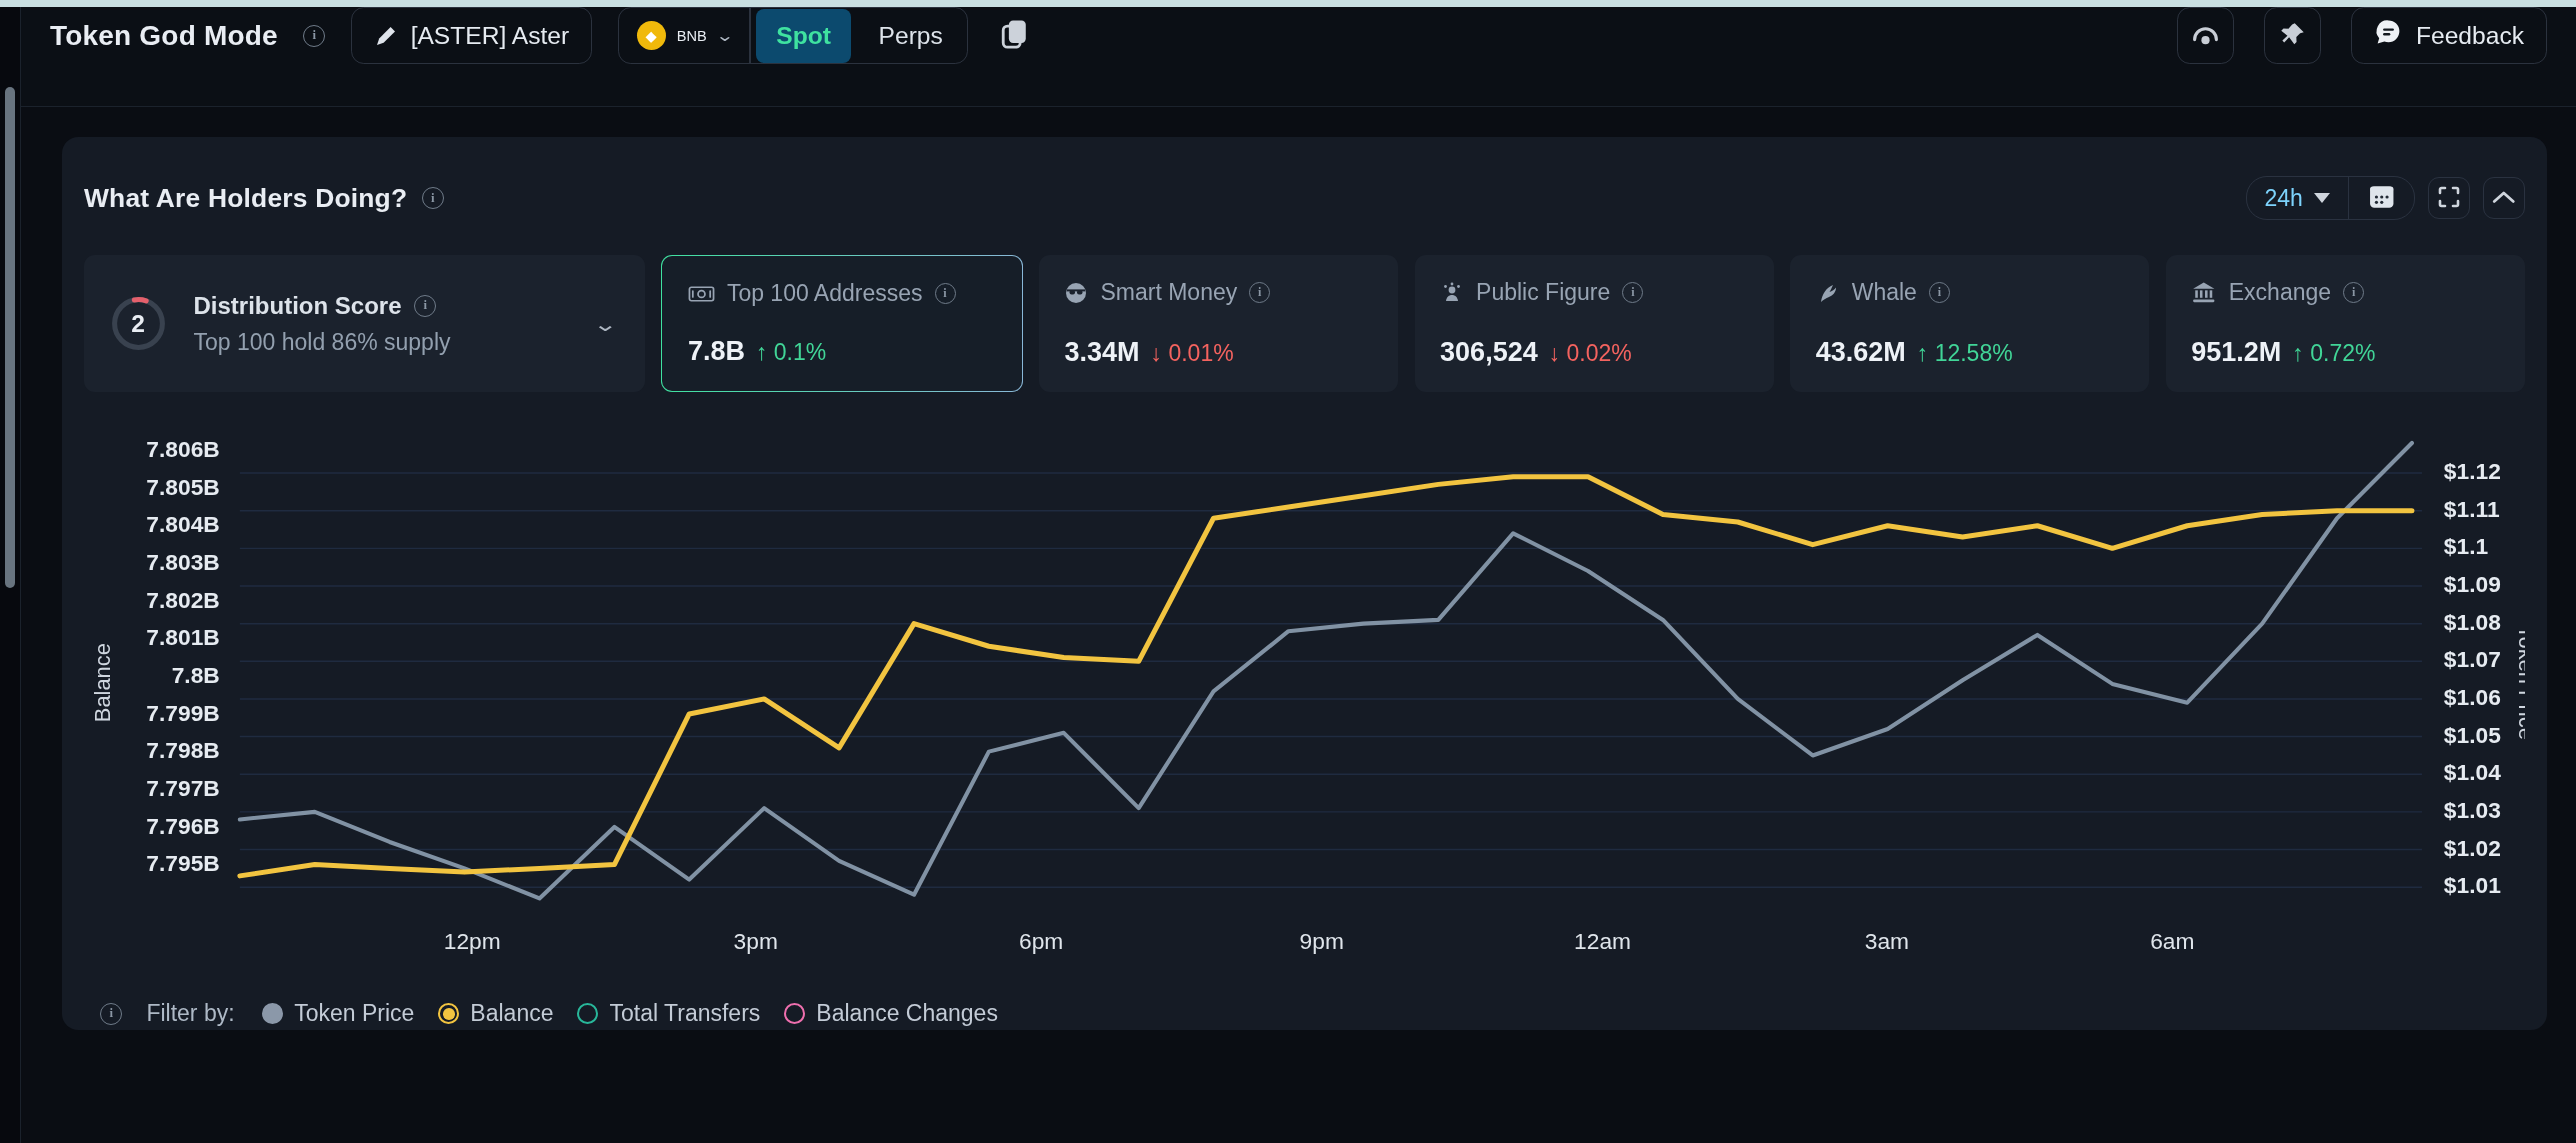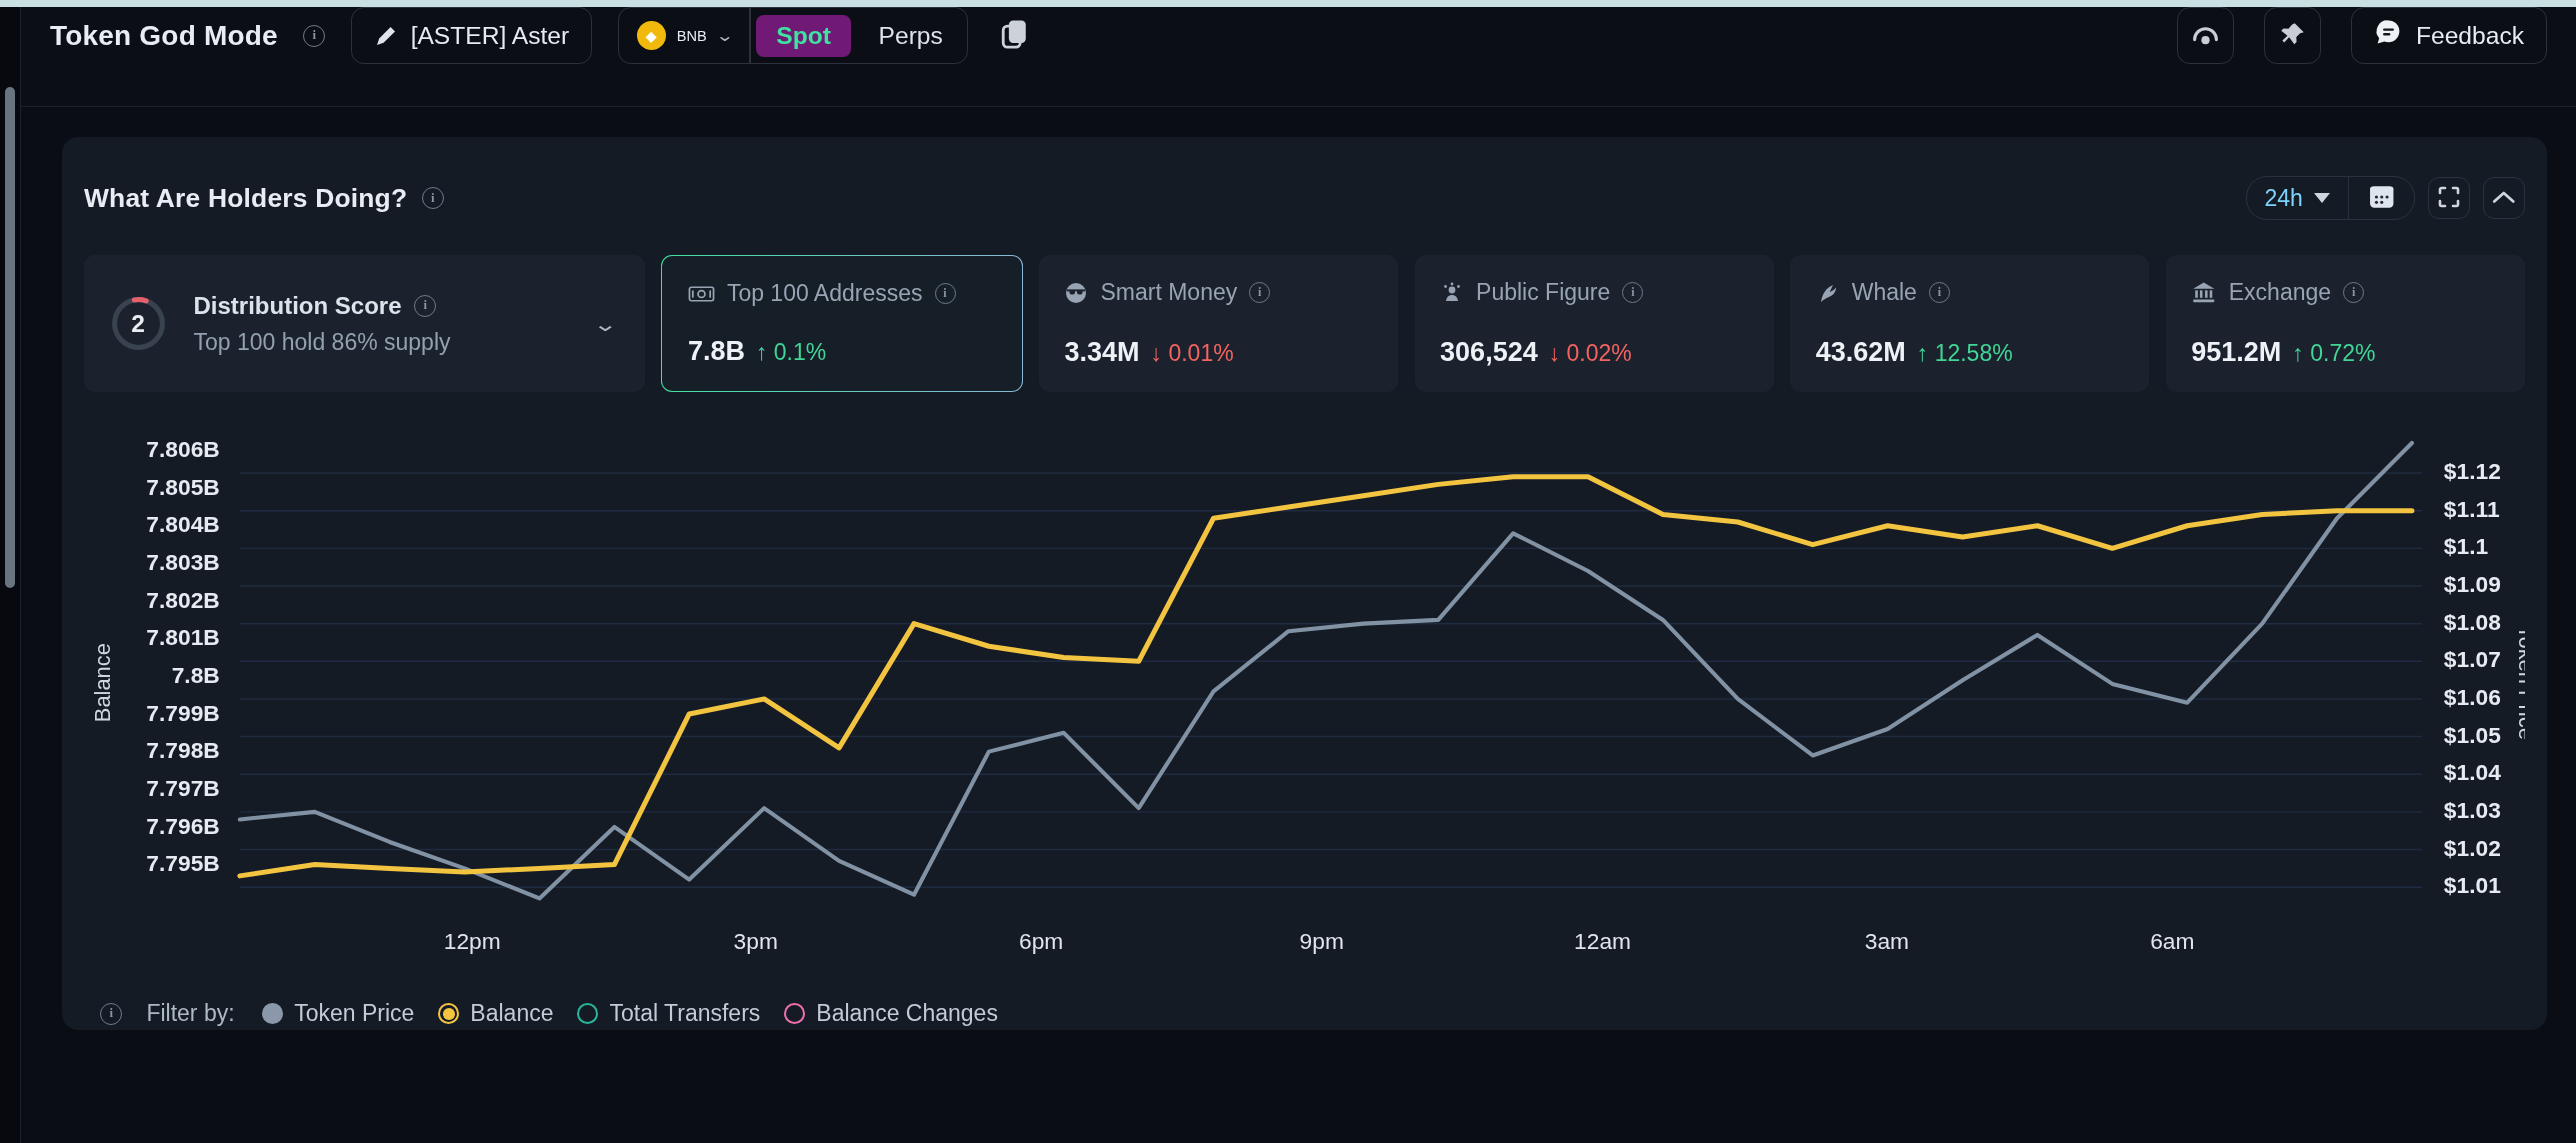--- a/index.html
+++ b/index.html
@@ -13,21 +13,21 @@
   .topbar{height:100px;background:#0b0f15;border-bottom:0.9px solid #1b222c;display:flex;align-items:flex-start;padding:0 29px;box-sizing:border-box;}
   .topbar-left{display:flex;align-items:center;gap:25.5px;flex:1;}
   .page-title{font-size:28px;font-weight:bold;letter-spacing:0.2px;}
   .iinfo{display:inline-flex;align-items:center;justify-content:center;width:20px;height:20px;border:1.8px solid #6f7b89;border-radius:50%;color:#8b97a5;font-size:12.8px;font-weight:bold;font-family:"Liberation Serif",serif;flex:none;}
   .btn{display:flex;align-items:center;gap:12.8px;height:57px;border:1.4px solid #2b323e;border-radius:12.8px;background:transparent;color:#e6ebf1;font-size:24.6px;padding:0 22px;box-sizing:border-box;cursor:pointer;}
   .seg-group{display:flex;align-items:center;height:57px;border:1.4px solid #2b323e;border-radius:12.8px;box-sizing:border-box;overflow:hidden;}
   .seg-chain{display:flex;align-items:center;gap:11px;padding:0 18px;height:100%;}
   .coin{width:29px;height:29px;border-radius:50%;background:#f0b90b;display:flex;align-items:center;justify-content:center;color:#fff;font-size:14.6px;}
   .chev{font-size:16.4px;color:#aeb7c2;transform:scaleX(1.4);}
   .seg-divider{width:1.4px;height:100%;background:#2b323e;}
-  .seg-spot{margin:4.6px 3.6px 4.6px 5.5px;height:42px;display:flex;align-items:center;padding:0 20px;background:#701a75;border-radius:8px;color:#3fe2a0;font-weight:bold;font-size:24.6px;}
+  .seg-spot{margin:4.6px 3.6px 4.6px 5.5px;height:54px;display:flex;align-items:center;padding:0 20px;background:#0c4a6e;border-radius:8px;color:#3fe2a0;font-weight:bold;font-size:24.6px;}
   .seg-perps{padding:0 24px;font-size:24.6px;color:#dde3ea;}
   .icon-sq{width:57px;height:57px;border:1.4px solid #2b323e;border-radius:12.8px;display:flex;align-items:center;justify-content:center;box-sizing:border-box;cursor:pointer;}
   .topbar-right{display:flex;align-items:center;gap:30px;}
   .copy-wrap{width:42px;display:flex;justify-content:center;cursor:pointer;}
 
   
   .tabs{height:80px;background:#0b0f15;border-bottom:0.9px solid #1b222c;display:flex;align-items:center;gap:44px;padding:0 29px;}
   .tab{position:relative;height:100%;display:flex;align-items:center;font-size:24.6px;color:#e4e9ef;cursor:pointer;}
   .tab.active{color:#3fe2a0;font-weight:bold;}
   .tab.active .tab-underline{content:'';position:absolute;left:-3.6px;right:-3.6px;bottom:0;height:5.5px;border-radius:3.6px 3.6px 0 0;background:#3fe2a0;}

